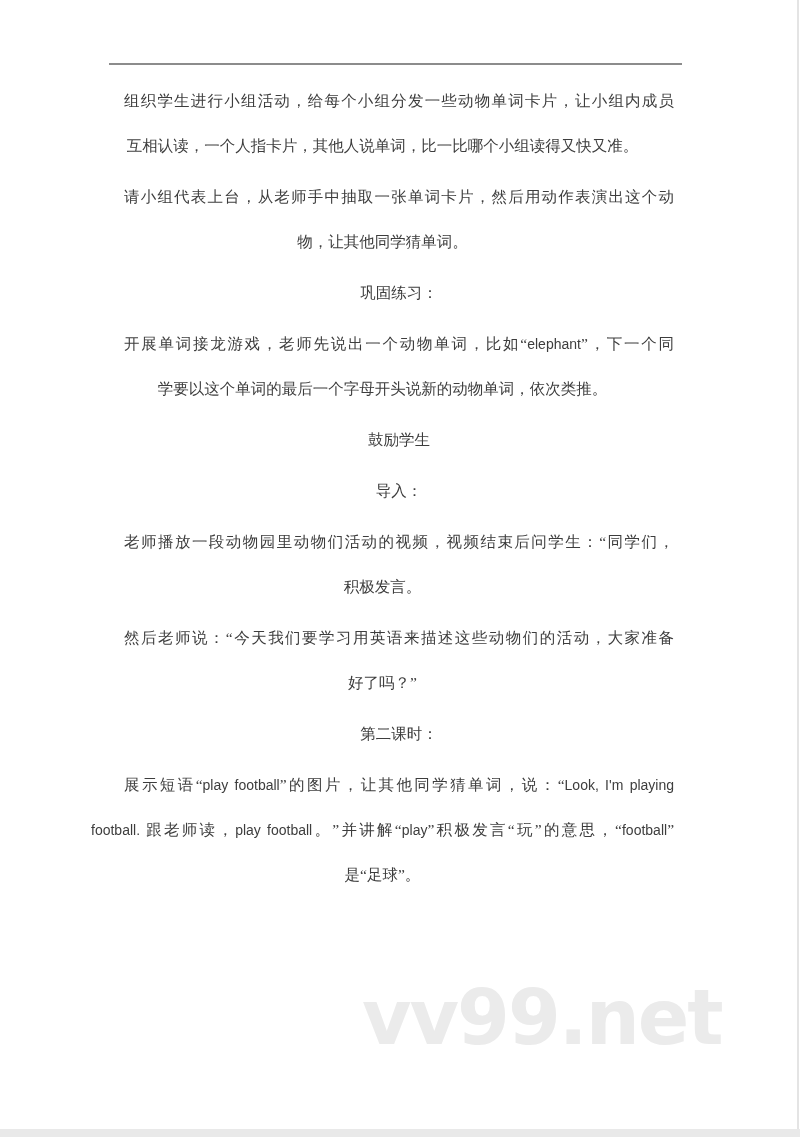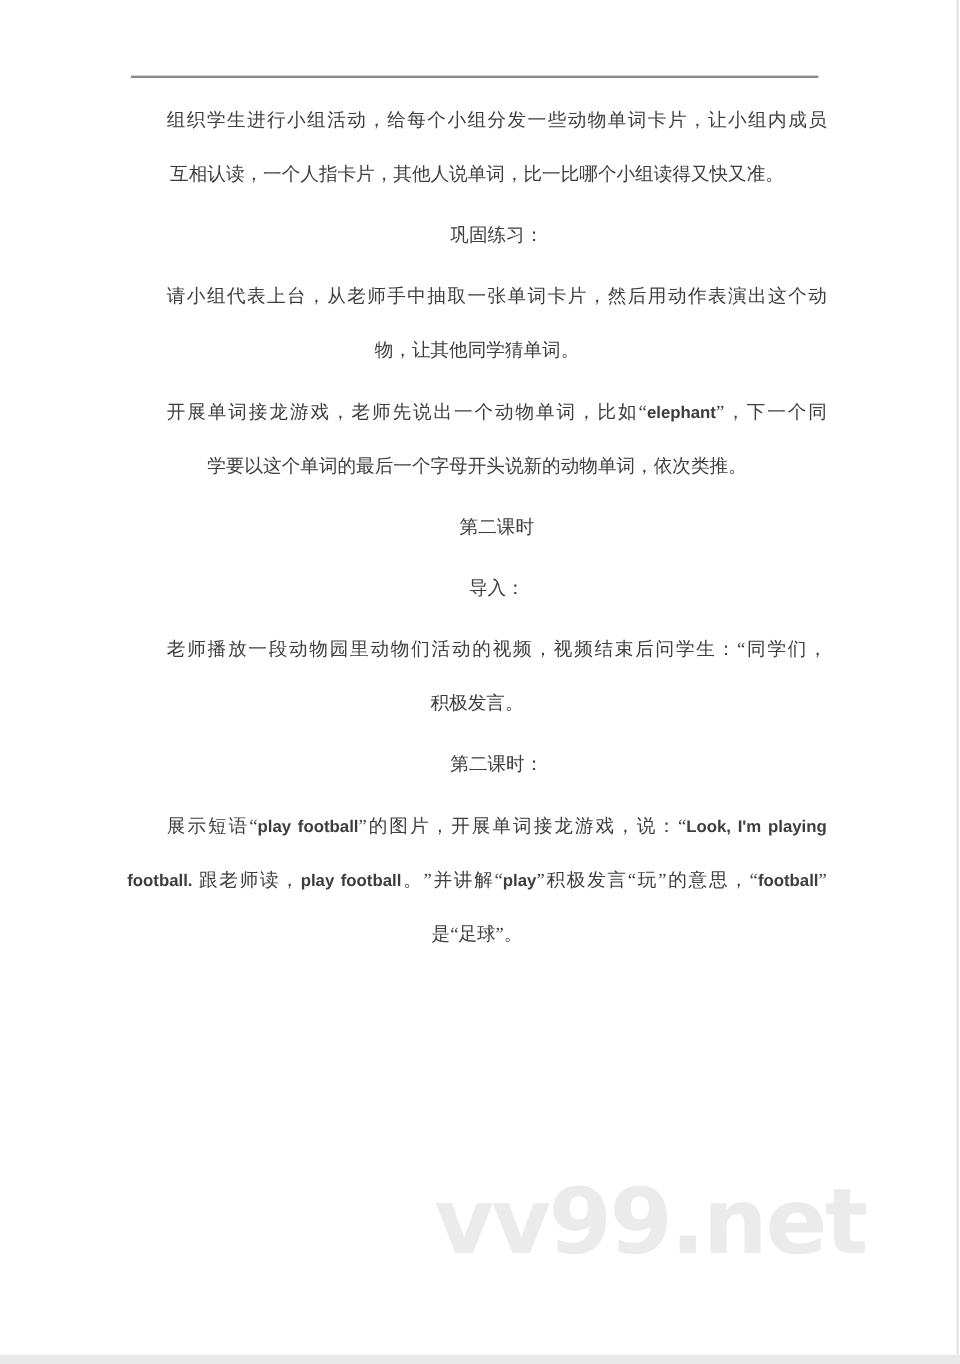--- a/index.html
+++ b/index.html
@@ -15,41 +15,41 @@
   .header-rule {
     position: absolute;
     left: 109px;
     top: 63px;
     width: 573px;
     height: 2px;
     background: #8c8c8c;
   }
   .content {
     position: absolute;
-    left: 106px;
+    left: 91px;
     top: 78px;
     width: 583px;
     font-size: 15.5px;
   }
   .block { margin: 0 0 6px 0; }
   .block:last-child { margin-bottom: 0; }
   .line {
     height: 45px;
     line-height: 45px;
     text-align: center;
     overflow: visible;
   }
   .line.full {
     text-align: justify;
     text-align-last: justify;
   }
   .line.indent { text-indent: 33px; }
   .en {
     font-family: "Liberation Sans", "DejaVu Sans", sans-serif;
-    font-weight: 700;
+    font-weight: 400;
     font-size: 14px;
   }
   .watermark {
     position: absolute;
     left: 362px;
     top: 978px;
     font-family: "DejaVu Sans", sans-serif;
     font-weight: bold;
     font-size: 76px;
     line-height: 1.05;
@@ -84,54 +84,58 @@
   <div class="watermark">vv99.net</div>
 
   <div class="content">
 
     <div class="block">
       <div class="line indent full">组织学生进行小组活动，给每个小组分发一些动物单词卡片，让小组内成员</div>
       <div class="line">互相认读，一个人指卡片，其他人说单词，比一比哪个小组读得又快又准。</div>
     </div>
 
     <div class="block">
-      <div class="line indent">巩固练习：</div>
+      <div class="line indent full">请小组代表上台，从老师手中抽取一张单词卡片，然后用动作表演出这个动</div>
+      <div class="line">物，让其他同学猜单词。</div>
     </div>
 
     <div class="block">
-      <div class="line indent full">请小组代表上台，从老师手中抽取一张单词卡片，然后用动作表演出这个动</div>
-      <div class="line">物，让其他同学猜单词。</div>
+      <div class="line indent">巩固练习：</div>
     </div>
 
 
     <div class="block">
       <div class="line indent full"><span class="cjk">开展单词接龙游戏，老师先说出一个动物单词，比如“</span><span class="en">elephant</span><span class="cjk">”，下一个同</span></div>
       <div class="line">学要以这个单词的最后一个字母开头说新的动物单词，依次类推。</div>
     </div>
 
     <div class="block">
-      <div class="line indent">第二课时</div>
+      <div class="line indent">鼓励学生</div>
     </div>
 
     <div class="block">
       <div class="line indent">导入：</div>
     </div>
 
     <div class="block">
       <div class="line indent full">老师播放一段动物园里动物们活动的视频，视频结束后问学生：“同学们，</div>
       <div class="line">积极发言。</div>
     </div>
 
+    <div class="block">
+      <div class="line indent full">然后老师说：“今天我们要学习用英语来描述这些动物们的活动，大家准备</div>
+      <div class="line">好了吗？”</div>
+    </div>
 
     <div class="block">
       <div class="line indent">第二课时：</div>
     </div>
 
     <div class="block">
-      <div class="line indent full"><span class="cjk">展示短语“</span><span class="en">play football</span><span class="cjk">”的图片，开展单词接龙游戏，说：“</span><span class="en">Look, I'm playing</span></div>
+      <div class="line indent full"><span class="cjk">展示短语“</span><span class="en">play football</span><span class="cjk">”的图片，让其他同学猜单词，说：“</span><span class="en">Look, I'm playing</span></div>
       <div class="line full"><span class="en">football.</span><span class="cjk"> 跟老师读，</span><span class="en">play football</span><span class="cjk">。”并讲解“</span><span class="en">play</span><span class="cjk">”积极发言“玩”的意思，“</span><span class="en">football</span><span class="cjk">”</span></div>
       <div class="line">是“足球”。</div>
     </div>
 
   </div>
 
   <div class="edge-right"></div>
   <div class="edge-bottom"></div>
 
 </div>

